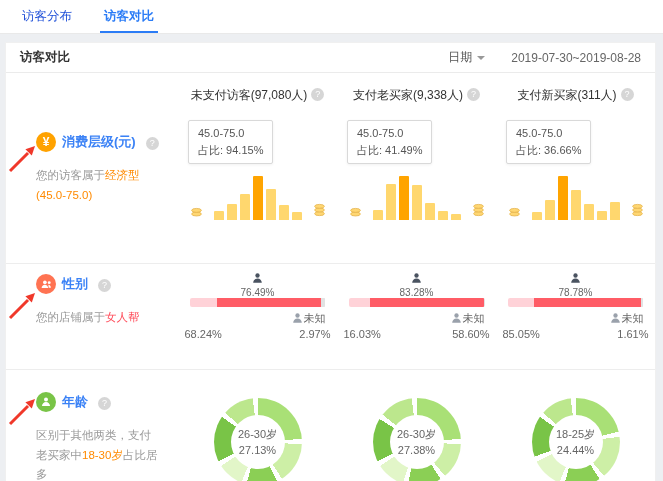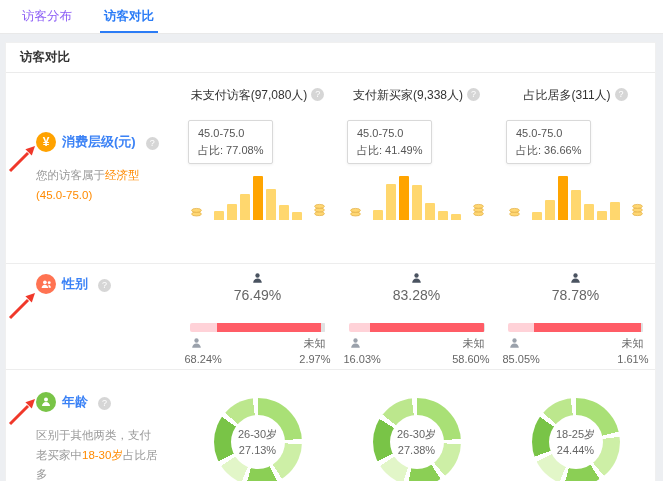--- a/index.html
+++ b/index.html
@@ -1,21 +1,21 @@
 <!DOCTYPE html>
 <html lang="zh"><head>
 <meta charset="utf-8">
 <style>
   *{margin:0;padding:0;box-sizing:border-box}
   html,body{width:663px;height:481px;overflow:hidden}
   body{background:#edeff2;font-family:"Liberation Sans","DejaVu Sans",sans-serif;font-size:12px;color:#333;position:relative}
 
   
   .tabbar{height:34px;background:#fff;display:flex;align-items:stretch;padding-left:6px;border-bottom:1px solid #e9e9e9}
-  .tab{padding:0 16px;display:flex;align-items:center;font-size:12.5px;color:#8b5cf6;cursor:pointer;position:relative}
+  .tab{padding:0 16px;display:flex;align-items:center;font-size:12.5px;color:#1d4ed8;cursor:pointer;position:relative}
   .tab.active{color:#2b7cf6;font-weight:bold}
   .tab.active::after{content:"";position:absolute;left:12px;right:12px;bottom:0;height:2px;background:#2b7cf6}
 
   
   .panel{background:#fff;margin:8px 7px 0 5px;height:472px;border:1px solid #f0f0f0;border-bottom:none}
   .panel-header{height:30px;display:flex;align-items:center;justify-content:space-between;padding:0 14px;border-bottom:1px solid #ebebeb}
   .panel-title{font-weight:bold;font-size:12.5px;color:#333}
   .date-area{display:flex;align-items:center;gap:26px;color:#555}
   .date-label{display:flex;align-items:center;cursor:pointer}
   .caret{display:inline-block;width:0;height:0;border:4px solid transparent;border-top-color:#999;margin-left:5px;transform:translateY(2px)}
@@ -53,24 +53,24 @@
   .coin-right{right:0}
 
   
   .sec-gender{height:106px}
   .sec-gender .label-col{padding-top:10px}
   .sec-gender .chart-col{padding-top:8px}
   .g-wrap{width:136px;display:flex;flex-direction:column;align-items:center}
   .g-icon{color:#4a5360;height:13px}
   .g-icon svg{height:13px;width:13px;display:block}
   .g-icon-male{color:#9aa1ab}
-  .g-fpct{font-size:14px;color:#666;margin:2px 0 20px}
+  .g-fpct{font-size:10px;color:#666;margin:2px 0 0}
   .g-bar{width:136px;height:9px;border-radius:2px;overflow:hidden;display:flex;cursor:pointer}
   .g-bar span{display:inline-block;height:100%}
-  .g-row{width:136px;display:flex;justify-content:space-between;align-items:center;margin-top:4px;font-size:11px;color:#666}
+  .g-row{width:136px;display:flex;justify-content:flex-end;align-items:center;margin-top:4px;font-size:11px;color:#666}
   .g-row2{width:146px;display:flex;justify-content:space-between;margin-top:2px;font-size:11px;color:#666}
 
   
   .sec-age{flex:1}
   .sec-age .label-col{padding-top:22px}
   .sec-age .chart-col{padding-top:28px}
   .donut{width:88px;height:88px;border-radius:50%;position:relative;cursor:pointer}
   .donut-hole{position:absolute;inset:17px;background:#fff;border-radius:50%;display:flex;flex-direction:column;align-items:center;justify-content:center;font-size:11px;color:#666;line-height:1.5}
 
   
@@ -80,54 +80,61 @@
 <body>
 
 <div class="tabbar">
   <div class="tab">访客分布</div>
   <div class="tab active">访客对比</div>
 </div>
 
 <div class="panel">
   <div class="panel-header">
     <div class="panel-title">访客对比</div>
+    <div class="date-area">
+      <span class="date-label">
+        <span>日期</span>
+        <i class="caret"></i>
+      </span>
+      <span class="date-range">2019-07-30~2019-08-28</span>
+    </div>
   </div>
 
   <div class="row col-headers">
     <div class="label-col"></div>
     <div class="chart-col">
       <span>未支付访客(97,080人)</span>
       <span class="help">?</span>
     </div>
     <div class="chart-col">
-      <span>支付新买家(9,338人)</span>
+      <span>支付老买家(9,338人)</span>
       <span class="help">?</span>
     </div>
     <div class="chart-col">
-      <span>占比居多(311人)</span>
+      <span>支付新买家(311人)</span>
       <span class="help">?</span>
     </div>
   </div>
 
   <div class="section sec-consumption">
     <div class="label-col">
       <div class="sec-head">
         <span class="sec-icon icon-orange">¥</span>
         <span class="sec-title">消费层级(元)</span>
         <span class="help">?</span>
       </div>
       <div class="sec-desc">
         <span>您的访客属于</span><span class="hl-orange">经济型(45.0-75.0)</span>
       </div>
     </div>
 
     <div class="chart-col">
       <div class="tooltip">
         <div>45.0-75.0</div>
-        <div>占比: 77.08%</div>
+        <div>占比: 94.15%</div>
       </div>
       <div class="bars">
         <span class="coin coin-left"><svg width="13" height="10" viewBox="0 0 16 12">
               <g fill="#ffd773" stroke="#e5b44c" stroke-width="1">
                 <ellipse cx="8" cy="8.5" rx="6" ry="2.4"></ellipse>
                 <ellipse cx="8" cy="4" rx="6" ry="2.4"></ellipse>
               </g>
             </svg></span>
         <span class="coin coin-right"><svg width="13" height="14" viewBox="0 0 16 16">
               <g fill="#ffd773" stroke="#e5b44c" stroke-width="1">
@@ -211,20 +218,23 @@
         <span class="sec-icon icon-red">
             <svg width="13" height="13" viewBox="0 0 24 24" fill="#fff">
               <circle cx="9" cy="8" r="3.4"></circle>
               <path d="M3 18.5c0-3.4 2.7-6.1 6-6.1s6 2.7 6 6.1z"></path>
               <circle cx="17" cy="8.6" r="2.7"></circle>
               <path d="M15.5 12.6c2.6.3 4.6 2.5 4.6 5.4h-4z"></path>
             </svg>
           </span>
         <span class="sec-title">性别</span>
         <span class="help">?</span>
+      </div>
+      <div class="sec-desc">
+        <span>您的店铺属于</span><span class="hl-red">女人帮</span>
       </div>
     </div>
 
     <div class="chart-col">
       <div class="g-wrap">
         <span class="g-icon">
             <svg viewBox="0 0 24 24" fill="currentColor">
               <circle cx="12" cy="6.5" r="4"></circle>
               <path d="M4 20c0-4.4 3.6-8 8-8s8 3.6 8 8z"></path>
             </svg>

